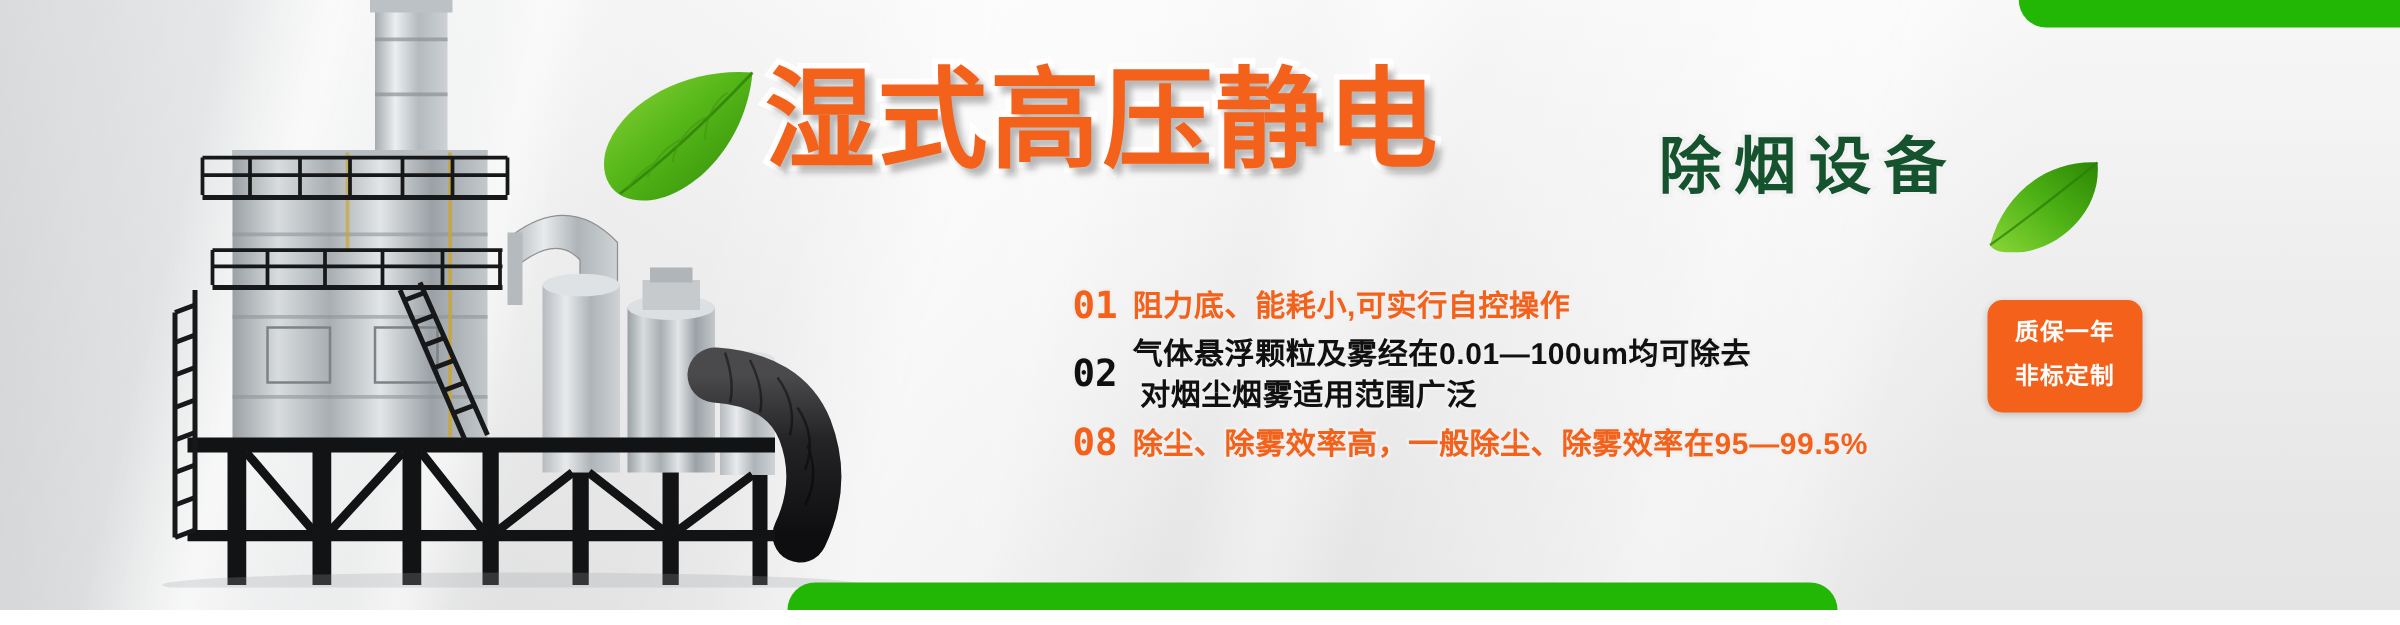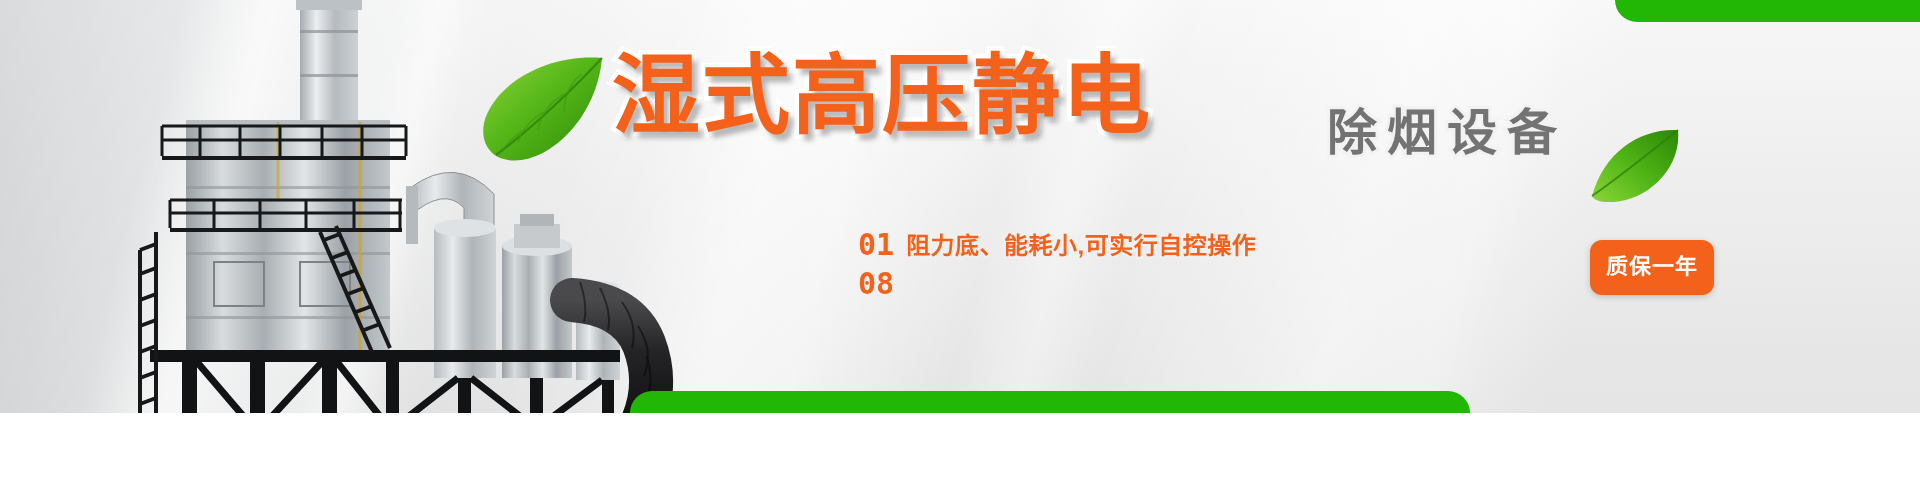--- a/index.html
+++ b/index.html
@@ -1,21 +1,21 @@
 <!DOCTYPE html>
 <html lang="zh-CN"><head>
 <meta charset="utf-8">
 <style>
   html,body{margin:0;padding:0;background:#fff;}
   body{font-family:"Liberation Sans","DejaVu Sans",sans-serif;}
 
   .banner{
     position:relative;
     width:1920px;
-    height:413px;
+    height:488px;
     overflow:hidden;
     background:#f0f0f0;
   }
 
   
   .bg-base{
     position:absolute; inset:0;
     background:
       linear-gradient(105deg,rgba(255,255,255,0) 0%,rgba(255,255,255,.75) 18%,rgba(255,255,255,0) 26%),
       linear-gradient(105deg,rgba(255,255,255,0) 30%,rgba(255,255,255,.55) 44%,rgba(255,255,255,0) 52%),
@@ -73,21 +73,21 @@
     -webkit-text-stroke:9px #ffffff;
     paint-order:stroke fill;
     text-shadow:5px 6px 5px rgba(90,90,90,.45);
     white-space:nowrap;
   }
   .headline-sub{
     position:absolute; left:1327px; top:108px;
     font-size:50px; line-height:1;
     font-weight:bold;
     letter-spacing:10px;
-    color:#737373;
+    color:#14532d;
     -webkit-text-stroke:6px #f2f2f2;
     paint-order:stroke fill;
     white-space:nowrap;
   }
 
   
   .features{
     position:absolute; left:858px; top:228px;
     width:700px;
   }
@@ -131,21 +131,21 @@
     width:124px;
     padding:9px 0 11px 0;
     background:#f4611a;
     border-radius:12px;
     text-align:center;
     box-shadow:0 2px 6px rgba(0,0,0,.18);
   }
   .badge-line{
     display:block;
     color:#ffffff;
-    font-size:22px;
+    font-size:19px;
     font-weight:bold;
     line-height:35px;
     letter-spacing:1px;
   }
 </style>
 </head>
 <body>
 
 <div class="banner" style="--green:#22b705;">
 
@@ -313,27 +313,36 @@
 
   <div class="features">
 
     <div class="feature f1">
       <span class="f-num orange">01</span>
       <span class="f-text orange">
         <span class="ln">阻力底、能耗小,可实行自控操作</span>
       </span>
     </div>
 
+    <div class="feature f2">
+      <span class="f-num dark">02</span>
+      <span class="f-text dark">
+        <span class="ln">气体悬浮颗粒及雾经在0.01—100um均可除去</span>
+        <span class="ln">对烟尘烟雾适用范围广泛</span>
+      </span>
+    </div>
 
     <div class="feature f3">
       <span class="f-num orange">08</span>
       <span class="f-text orange">
+        <span class="ln">除尘、除雾效率高，一般除尘、除雾效率在95—99.5%</span>
       </span>
     </div>
 
 
   </div>
 
   <div class="badge">
     <span class="badge-line">质保一年</span>
+    <span class="badge-line">非标定制</span>
   </div>
 
 </div>
 
 </body></html>

